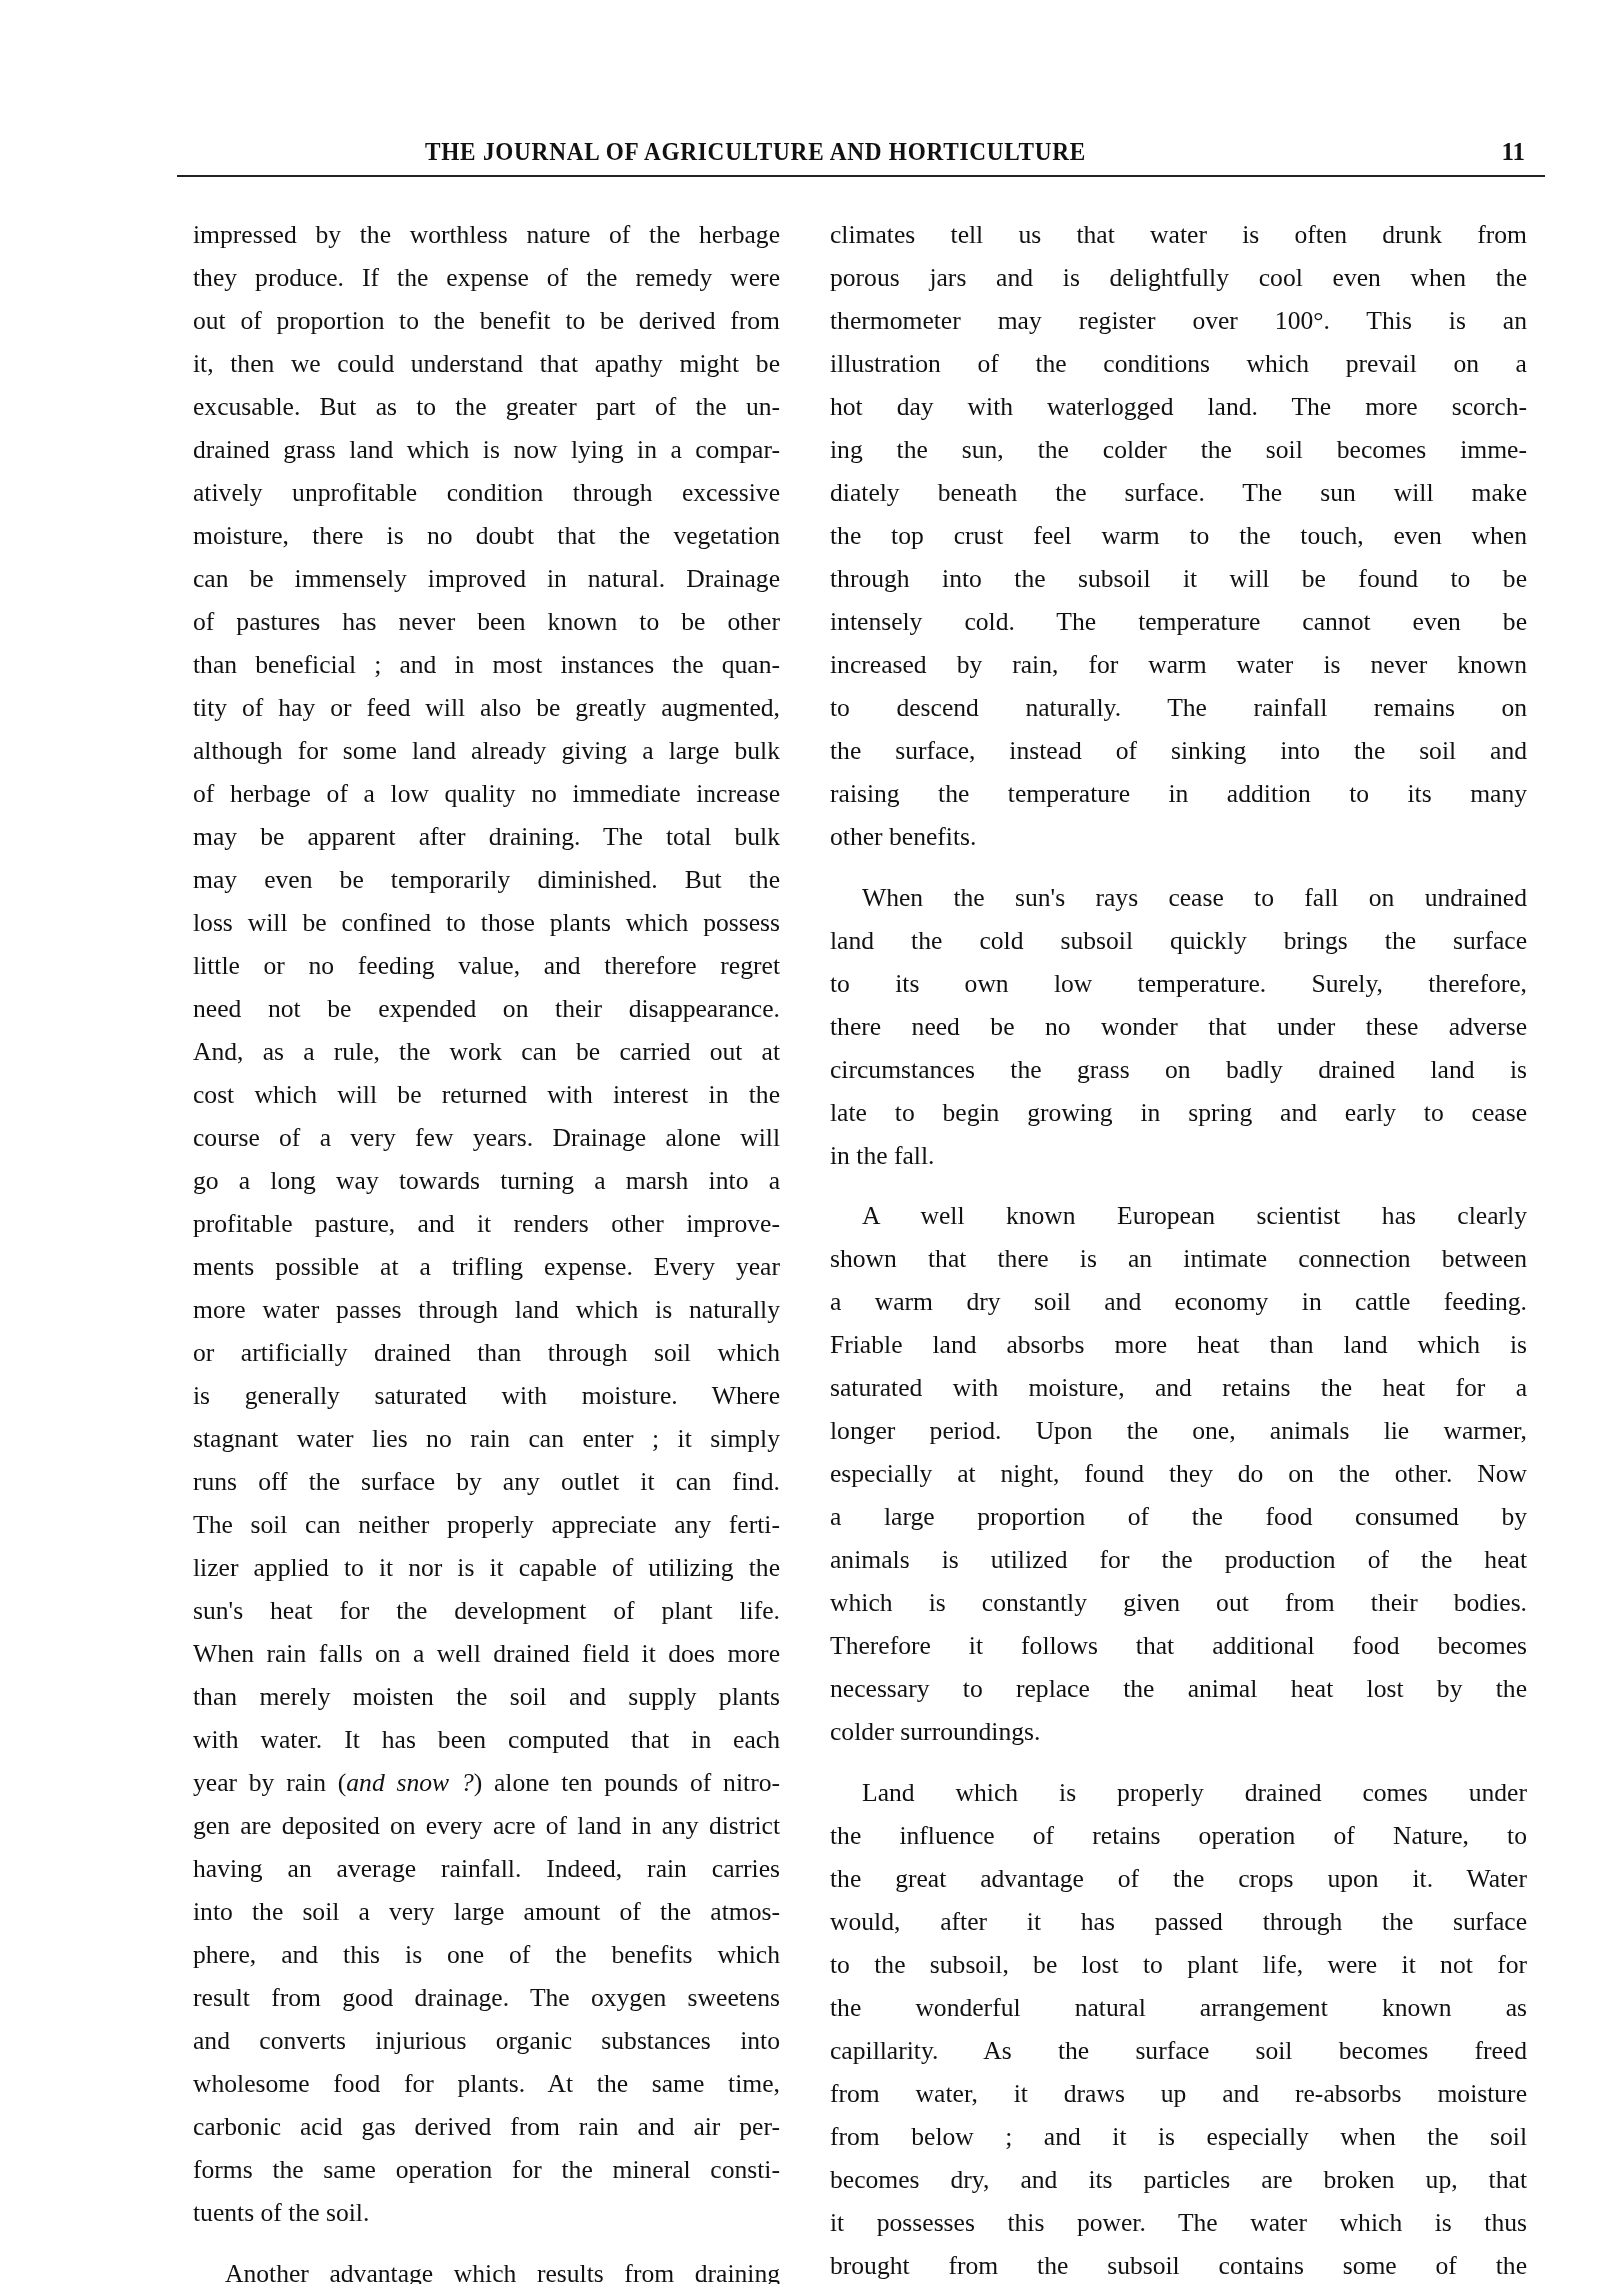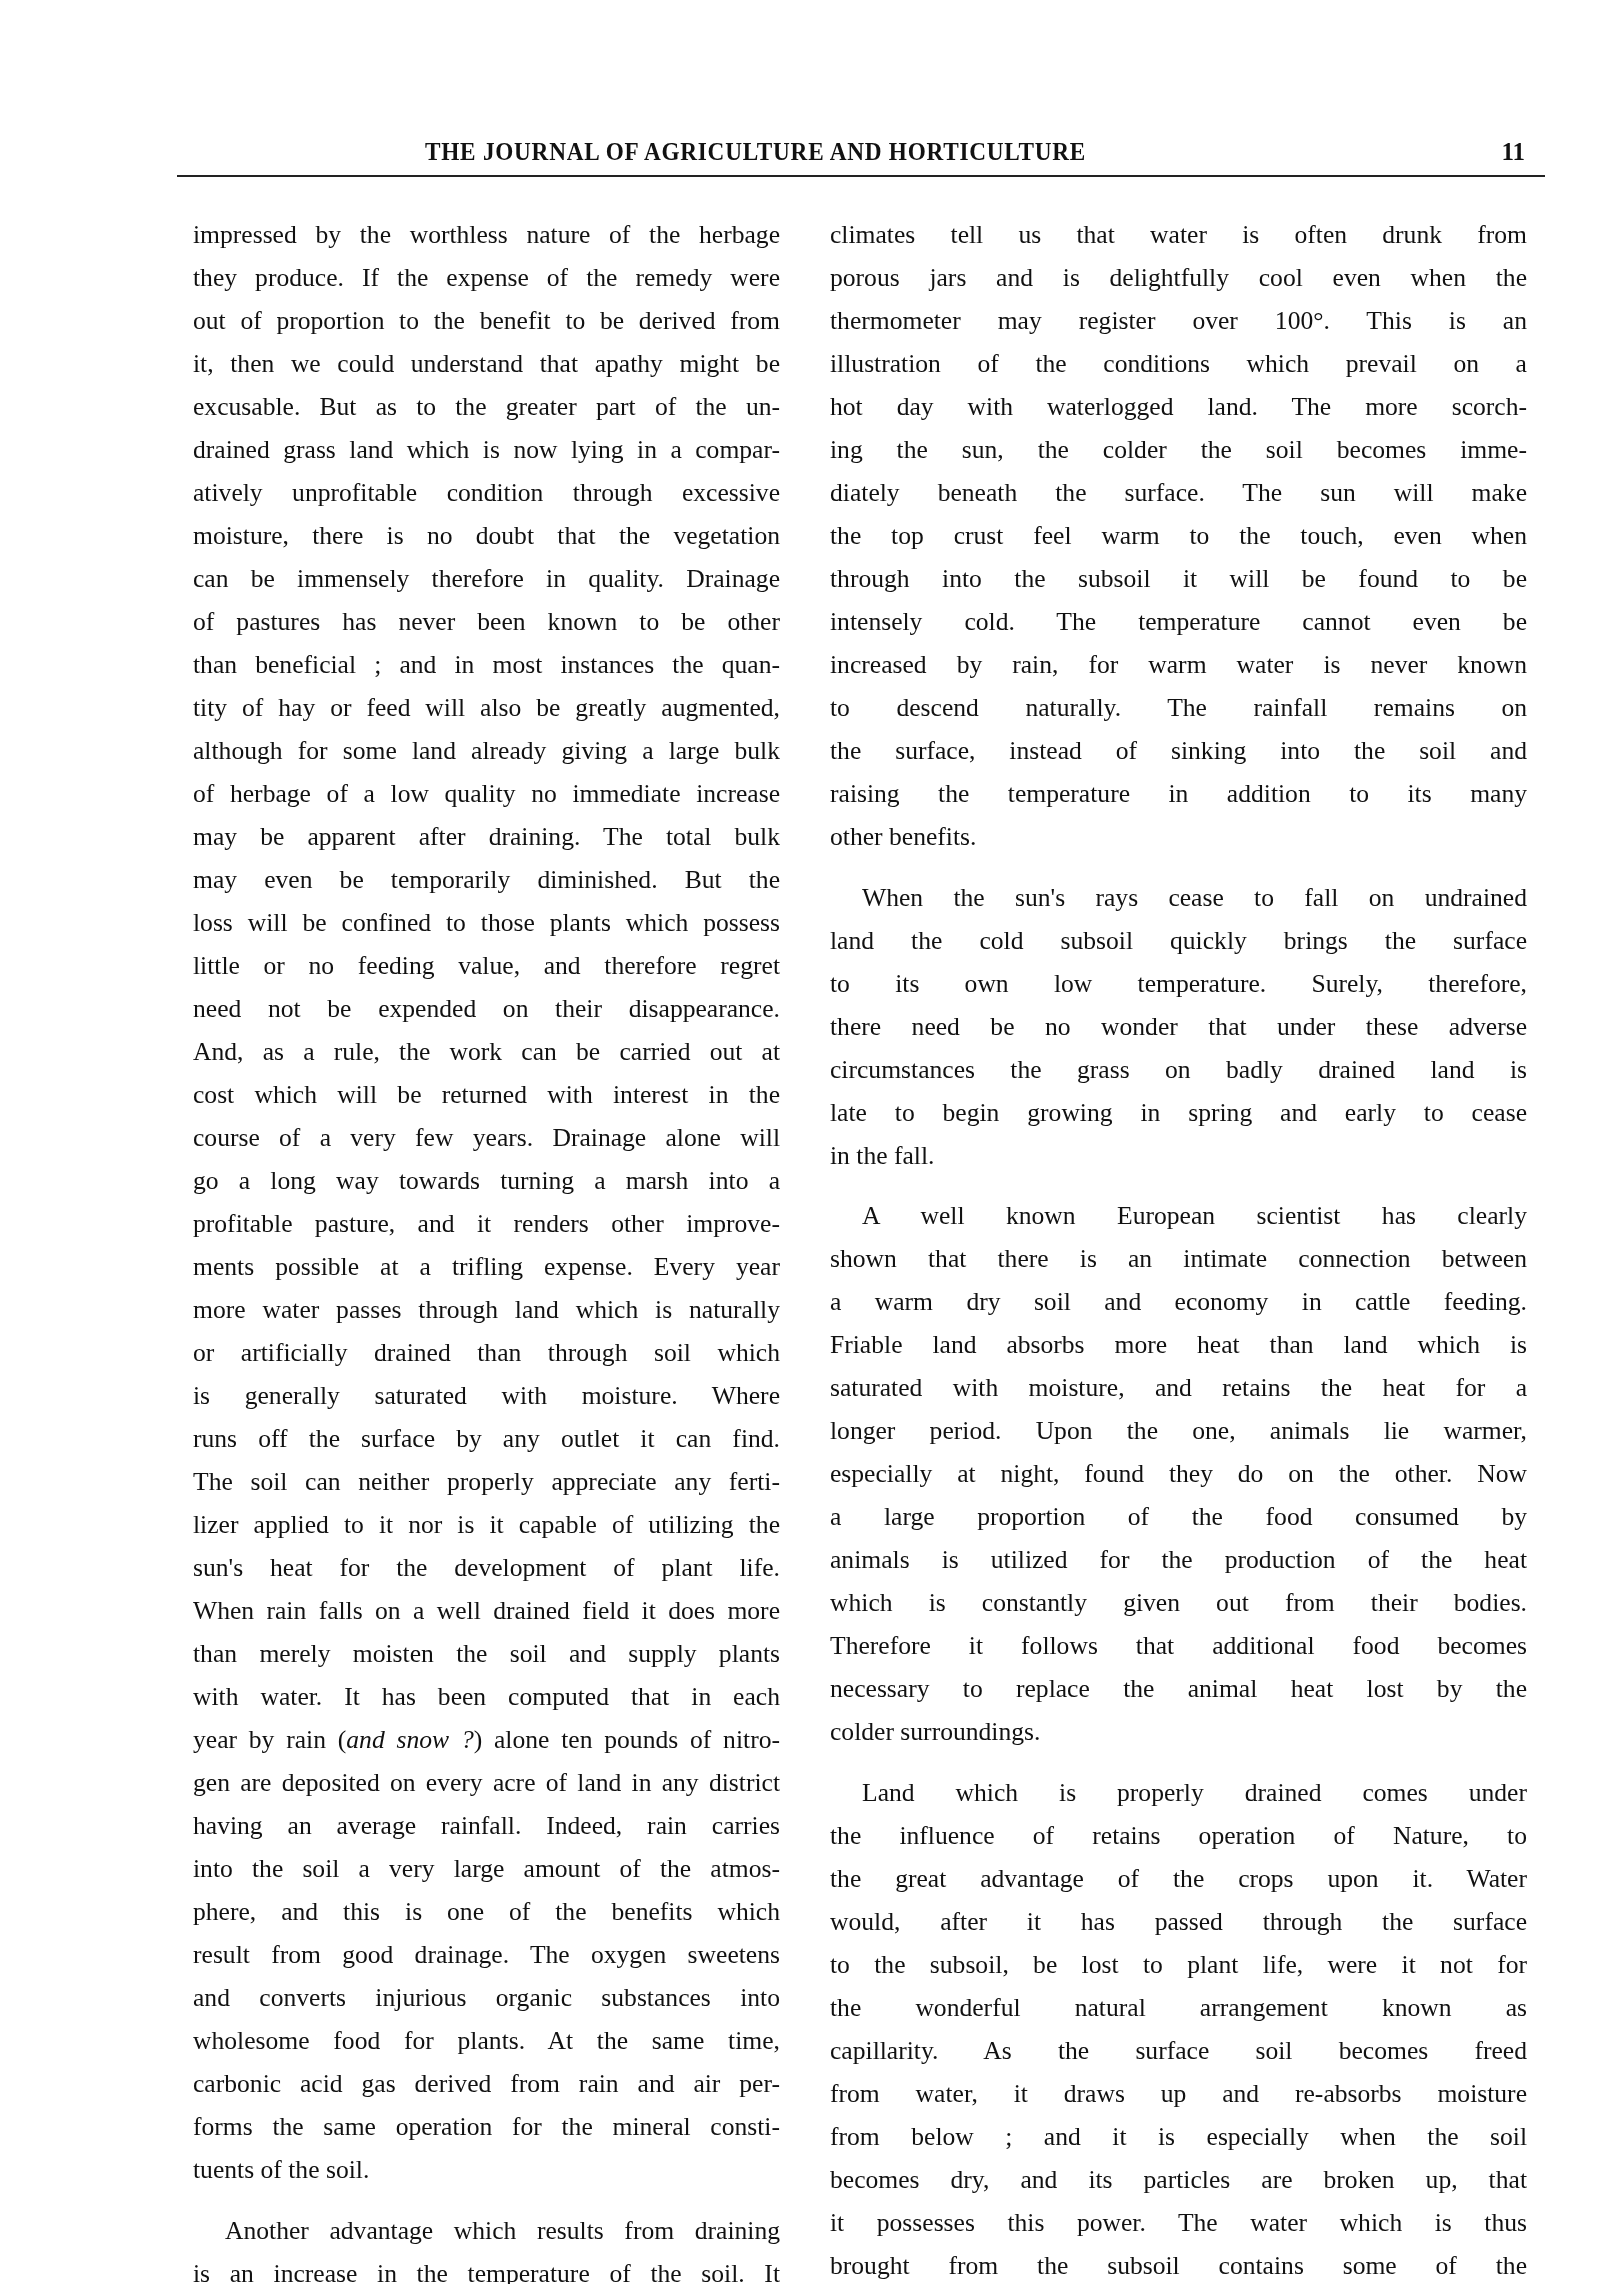--- a/index.html
+++ b/index.html
@@ -94,40 +94,41 @@
 <div class="column col-left" id="col-left">
     <p>
       <span class="line">impressed by the worthless nature of the herbage</span>
       <span class="line">they produce.  If the expense of the remedy were</span>
       <span class="line">out of proportion to the benefit to be derived from</span>
       <span class="line">it, then we could understand that apathy might be</span>
       <span class="line">excusable.  But as to the greater part of the un-</span>
       <span class="line">drained grass land which is now lying in a compar-</span>
       <span class="line">atively unprofitable condition through excessive</span>
       <span class="line">moisture, there is no doubt that the vegetation</span>
-      <span class="line">can be immensely therefore in quality.  Drainage</span>
+      <span class="line">can be immensely improved in natural.  Drainage</span>
       <span class="line">of pastures has never been known to be other</span>
       <span class="line">than beneficial ; and in most instances the quan-</span>
       <span class="line">tity of hay or feed will also be greatly augmented,</span>
       <span class="line">although for some land already giving a large bulk</span>
       <span class="line">of herbage of a low quality no immediate increase</span>
       <span class="line">may be apparent after draining.  The total bulk</span>
       <span class="line">may even be temporarily diminished.  But the</span>
       <span class="line">loss will be confined to those plants which possess</span>
       <span class="line">little or no feeding value, and therefore regret</span>
       <span class="line">need not be expended on their disappearance.</span>
       <span class="line">And, as a rule, the work can be carried out at</span>
       <span class="line">cost which will be returned with interest in the</span>
       <span class="line">course of a very few years.  Drainage alone will</span>
       <span class="line">go a long way towards turning a marsh into a</span>
       <span class="line">profitable pasture, and it renders other improve-</span>
       <span class="line">ments possible at a trifling expense.  Every year</span>
       <span class="line">more water passes through land which is naturally</span>
       <span class="line">or artificially drained than through soil which</span>
       <span class="line">is generally saturated with moisture.  Where</span>
+      <span class="line">stagnant water lies no rain can enter ; it simply</span>
       <span class="line">runs off the surface by any outlet it can find.</span>
       <span class="line">The soil can neither properly appreciate any ferti-</span>
       <span class="line">lizer applied to it nor is it capable of utilizing the</span>
       <span class="line">sun's heat for the development of plant life.</span>
       <span class="line">When rain falls on a well drained field it does more</span>
       <span class="line">than merely moisten the soil and supply plants</span>
       <span class="line">with water.  It has been computed that in each</span>
       <span class="line"><span>year by rain (</span><em class="ital">and snow ?</em><span>) alone ten pounds of nitro-</span></span>
       <span class="line">gen are deposited on every acre of land in any district</span>
       <span class="line">having an average rainfall.  Indeed, rain carries</span>

